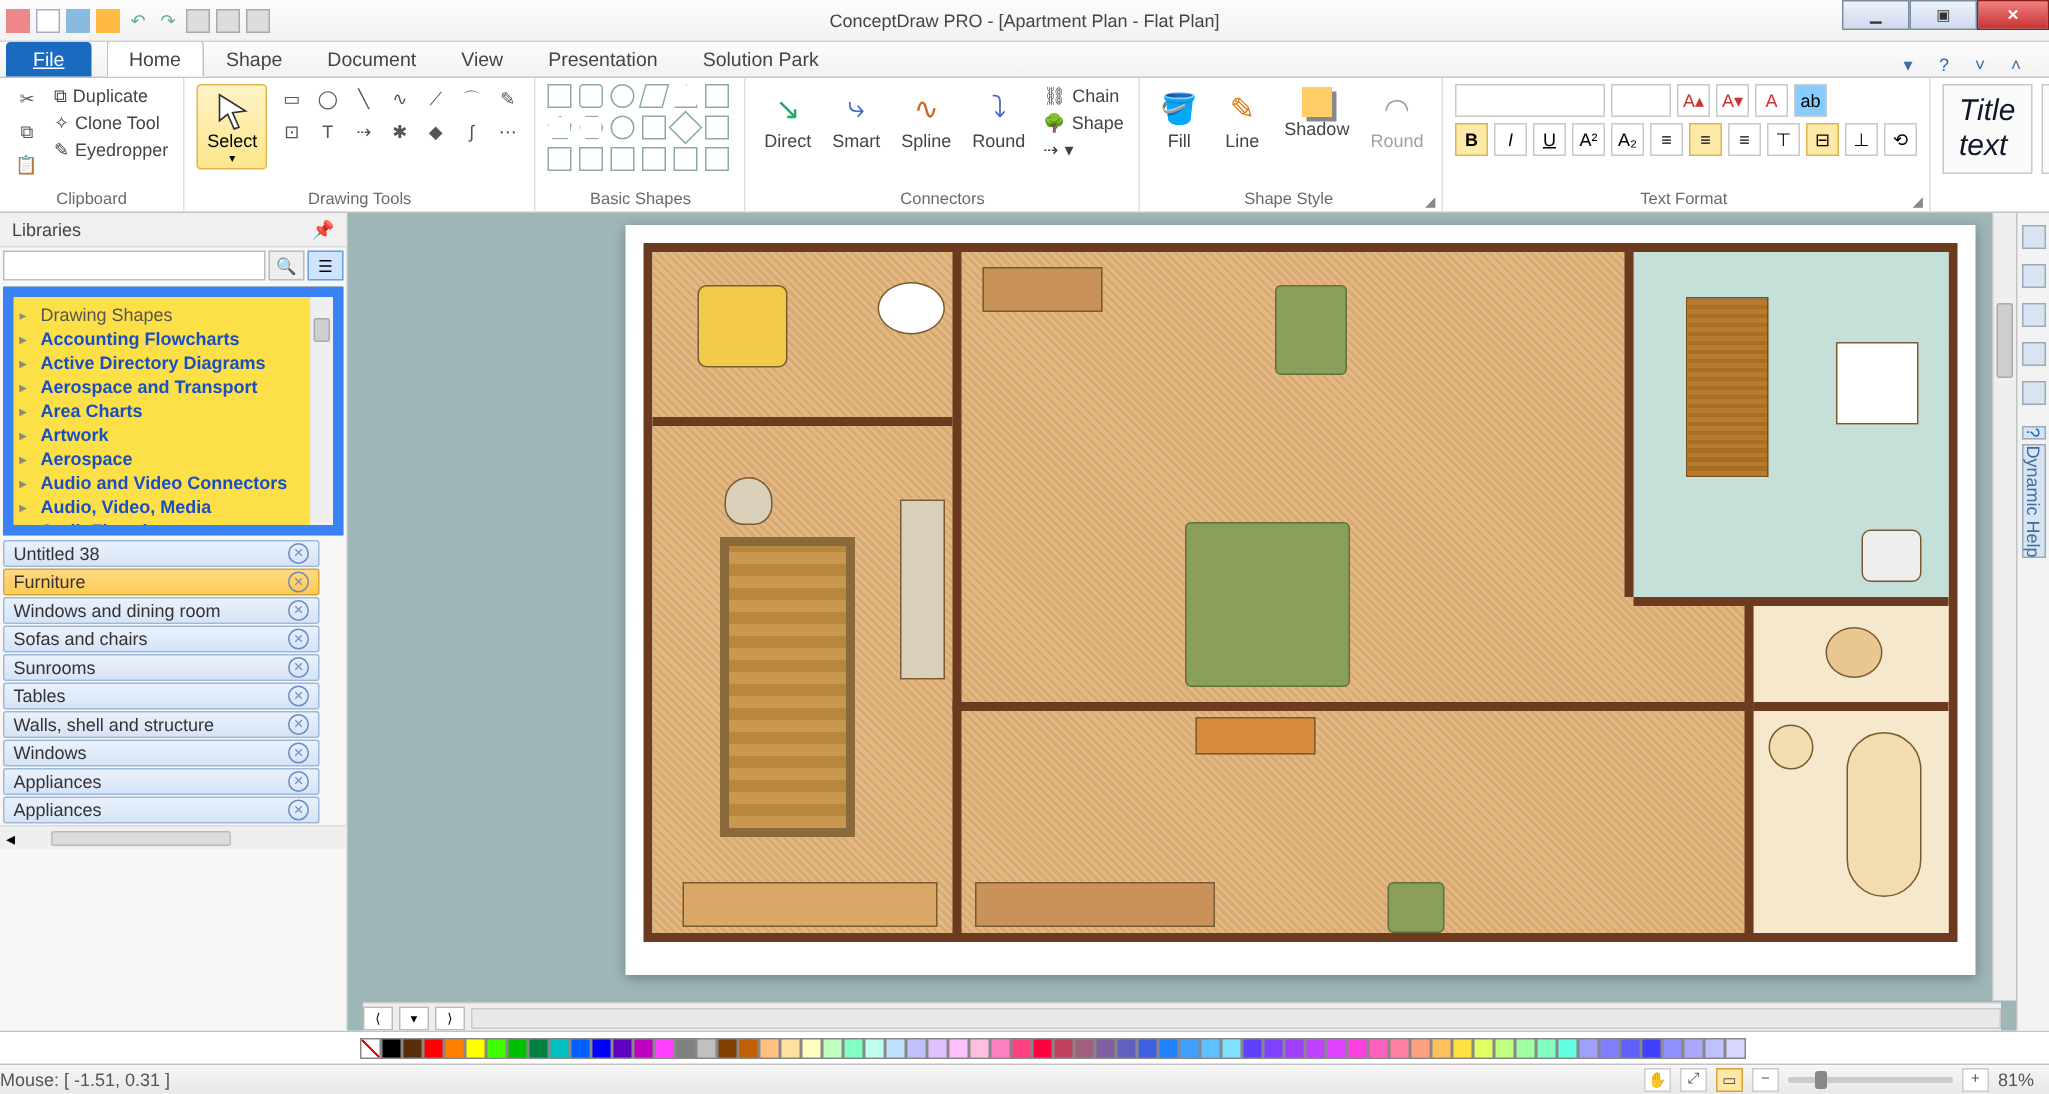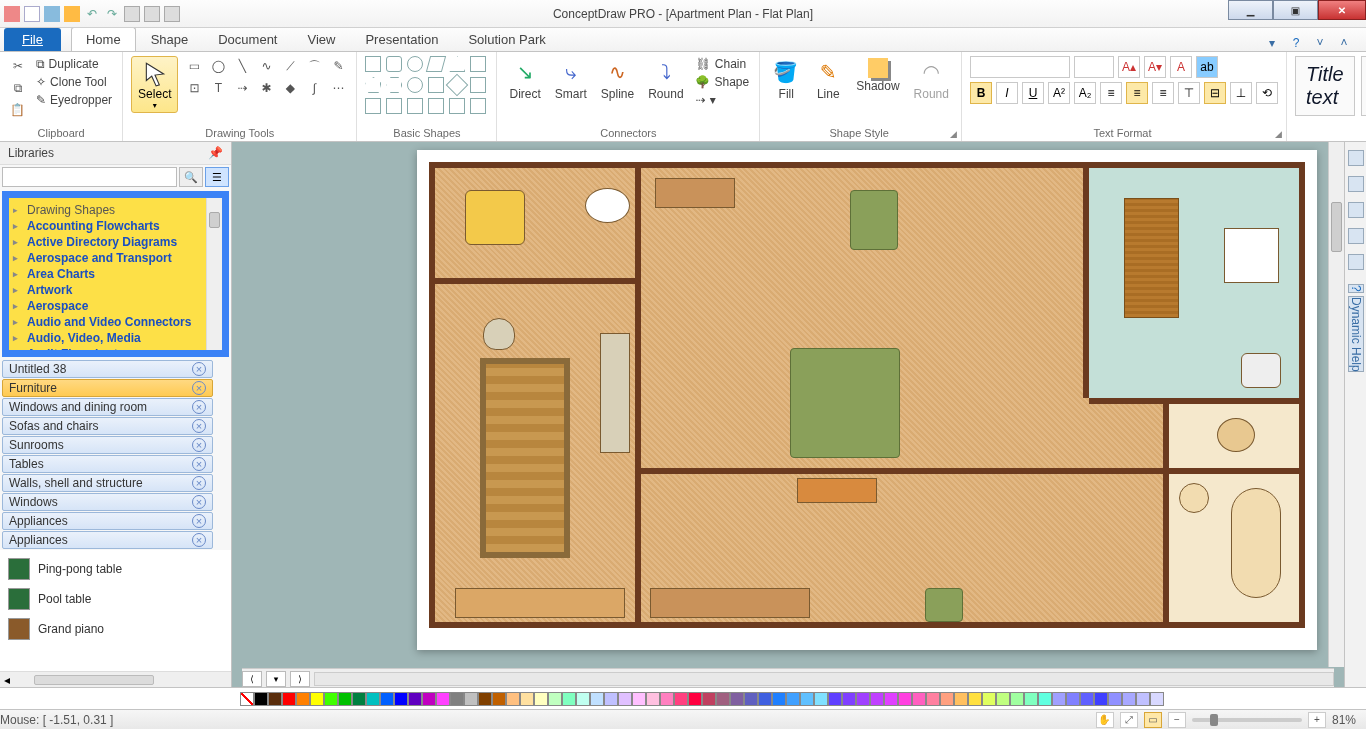--- a/index.html
+++ b/index.html
@@ -403,34 +403,20 @@
           <span>Windows</span>
           <span class="x">×</span>
         </div>
         <div class="librow">
           <span>Appliances</span>
           <span class="x">×</span>
         </div>
         <div class="librow">
           <span>Appliances</span>
           <span class="x">×</span>
-        </div>
-      </div>
-    <div class="shapelist" id="shapelist">
-        <div class="shapeitem">
-          <div class="thumb" style="background:#2a6e3a"></div>
-          <span>Ping-pong table</span>
-        </div>
-        <div class="shapeitem">
-          <div class="thumb" style="background:#2a6e3a"></div>
-          <span>Pool table</span>
-        </div>
-        <div class="shapeitem">
-          <div class="thumb" style="background:#8a5a2a"></div>
-          <span>Grand piano</span>
         </div>
       </div>
     <div class="hscroll">
         <span style="padding:0 4px;">◂</span>
         <div class="thumb"></div>
       </div>
   </div>
 
   <div class="canvas-wrap">
     <div class="page">

